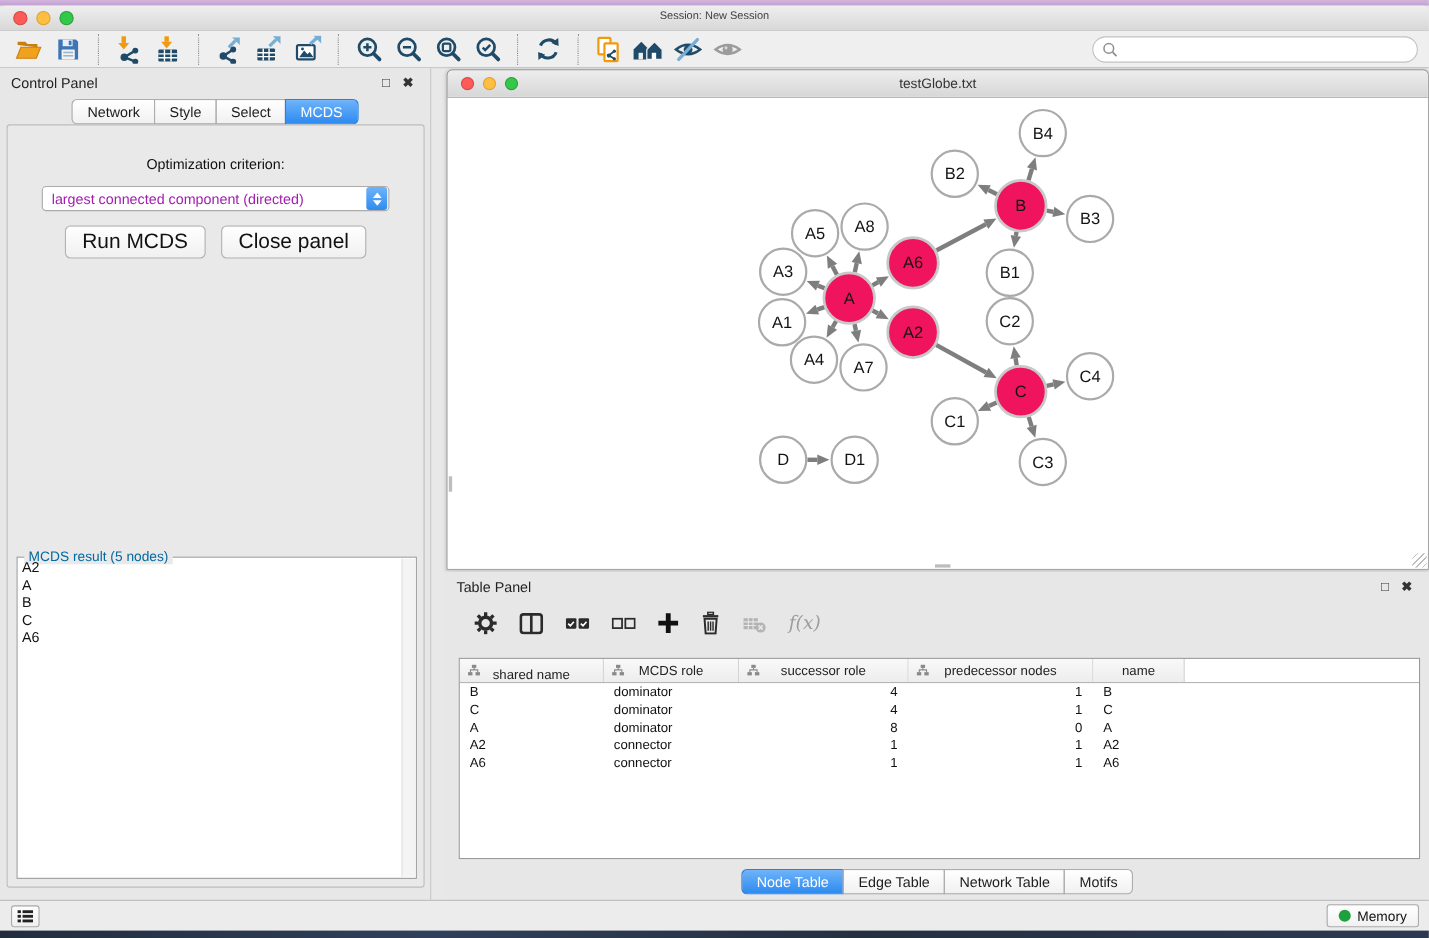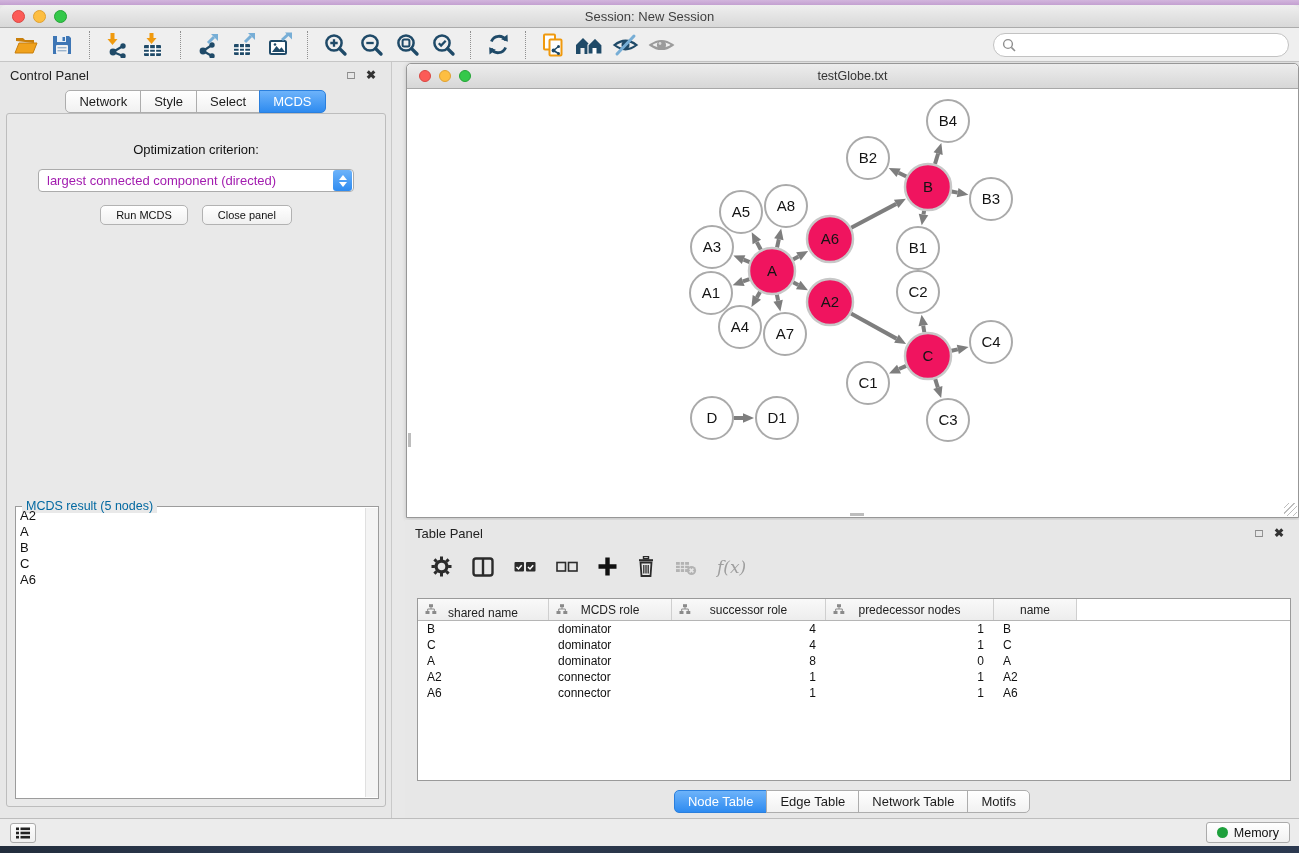--- a/index.html
+++ b/index.html
@@ -12,21 +12,21 @@
     background:linear-gradient(#d2b5dd,#c3a0d0); }
   .titlebar { position:absolute; left:0; top:5px; width:100%; height:23px;
     background:linear-gradient(#efefef,#d8d8d8); border-bottom:1px solid #ababab;
     border-radius:6px 6px 0 0; }
   .traffic { position:absolute; top:5px; display:flex; gap:8px; left:12px; }
   .light { width:13px; height:13px; border-radius:50%; }
   .light.red { background:#fc5b57; border:1px solid #d94742; }
   .light.yellow { background:#fdbe41; border:1px solid #dfa131; }
   .light.green { background:#34c84a; border:1px solid #24a436; }
   .win-title { position:absolute; width:100%; text-align:center; top:4px;
-    font-size:13px; color:#3f3f3f; }
+    font-size:10px; color:#3f3f3f; }
 
   .toolbar { position:absolute; left:0; top:28px; width:100%; height:34px;
     background:#efefef; border-bottom:1px solid #c6c6c6;
     display:flex; align-items:center; padding:0 8px; }
   .tb-btn { width:36px; height:30px; display:flex; align-items:center;
     justify-content:center; background:transparent; border:none; }
   .tb-sep { width:0; height:28px; border-left:1px dotted #909090; margin:0 9px; }
   .tb-spacer { flex:1; }
   .search-wrap { position:relative; width:296px; height:24px; margin-right:2px; }
   .search-wrap input { width:100%; height:100%; border:1px solid #c2c2c2;
@@ -61,21 +61,21 @@
     white-space:nowrap; overflow:hidden; }
   .dd-stepper { width:19px; height:21px; border-radius:3px;
     background:linear-gradient(#6db3fa,#2e8bf0); margin-right:1px;
     display:flex; flex-direction:column; align-items:center; justify-content:center; gap:2px; }
   .dd-up { width:0; height:0; border-left:4px solid transparent;
     border-right:4px solid transparent; border-bottom:5px solid #fff; }
   .dd-down { width:0; height:0; border-left:4px solid transparent;
     border-right:4px solid transparent; border-top:5px solid #fff; }
   .btn-row { display:flex; justify-content:center; gap:14px; margin-top:13px; }
   .mac-btn { background:linear-gradient(#ffffff,#f0f0f0); border:1px solid #b2b2b2;
-    border-radius:5px; padding:3px 15px; font-size:11px; color:#111; }
+    border-radius:5px; padding:3px 15px; font-size:19px; color:#111; }
 
   .group-box { position:absolute; left:8px; top:392px; width:364px; height:293px;
     border:1px solid #9c9c9c; background:#fff; }
   .group-legend { position:absolute; top:-8px; left:6px; background:#e9e9e9;
     padding:0 4px; font-size:12.5px; color:#0369a1; }
   .mcds-list { position:absolute; left:0; top:1px; right:13px; bottom:0;
     overflow:hidden; }
   .mcds-list div { font-size:13px; color:#111; line-height:16px; padding-left:4px; }
   .list-scroll-track { position:absolute; right:0; top:1px; bottom:1px; width:13px;
     background:#f4f4f4; border-left:1px solid #e0e0e0; }

